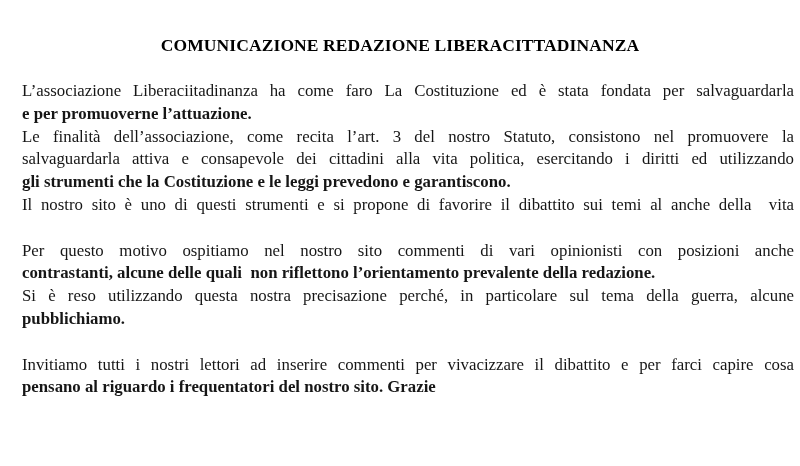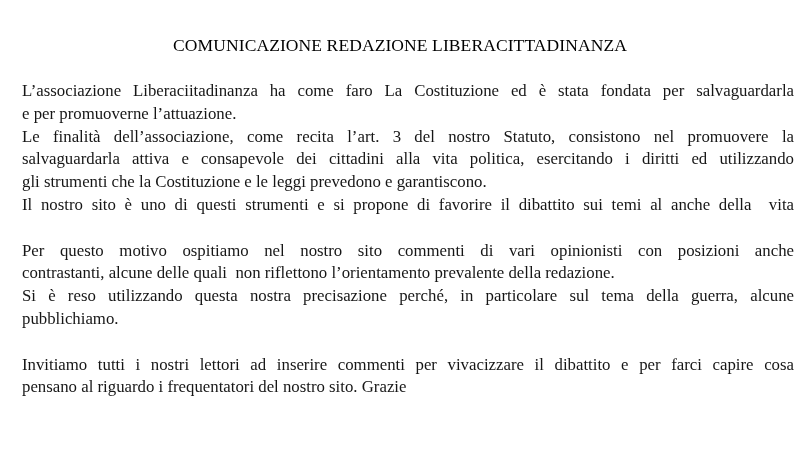--- a/index.html
+++ b/index.html
@@ -15,38 +15,39 @@
     width: 800px;
     height: 466px;
     background: #ffffff;
     font-family: "Liberation Serif", "DejaVu Serif", serif;
     color: #161616;
   }
   .doc-title {
     margin: 34px 0 0 0;
     font-size: 17.5px;
     line-height: 22px;
-    font-weight: normal;
+    font-weight: bold;
     text-align: center;
     color: #000000;
     letter-spacing: 0.1px;
   }
   .content {
     margin: 24px 6px 0 22px;
     font-size: 16.8px;
     line-height: 22.8px;
   }
   .line {
     white-space: pre-wrap;
     text-align: justify;
     text-align-last: justify;
   }
   .line.end {
     text-align: left;
     text-align-last: auto;
+    font-weight: bold;
   }
   .blank-line {
     height: 22.8px;
   }
 </style>
 </head>
 <body>
 
 <div class="page">
 

